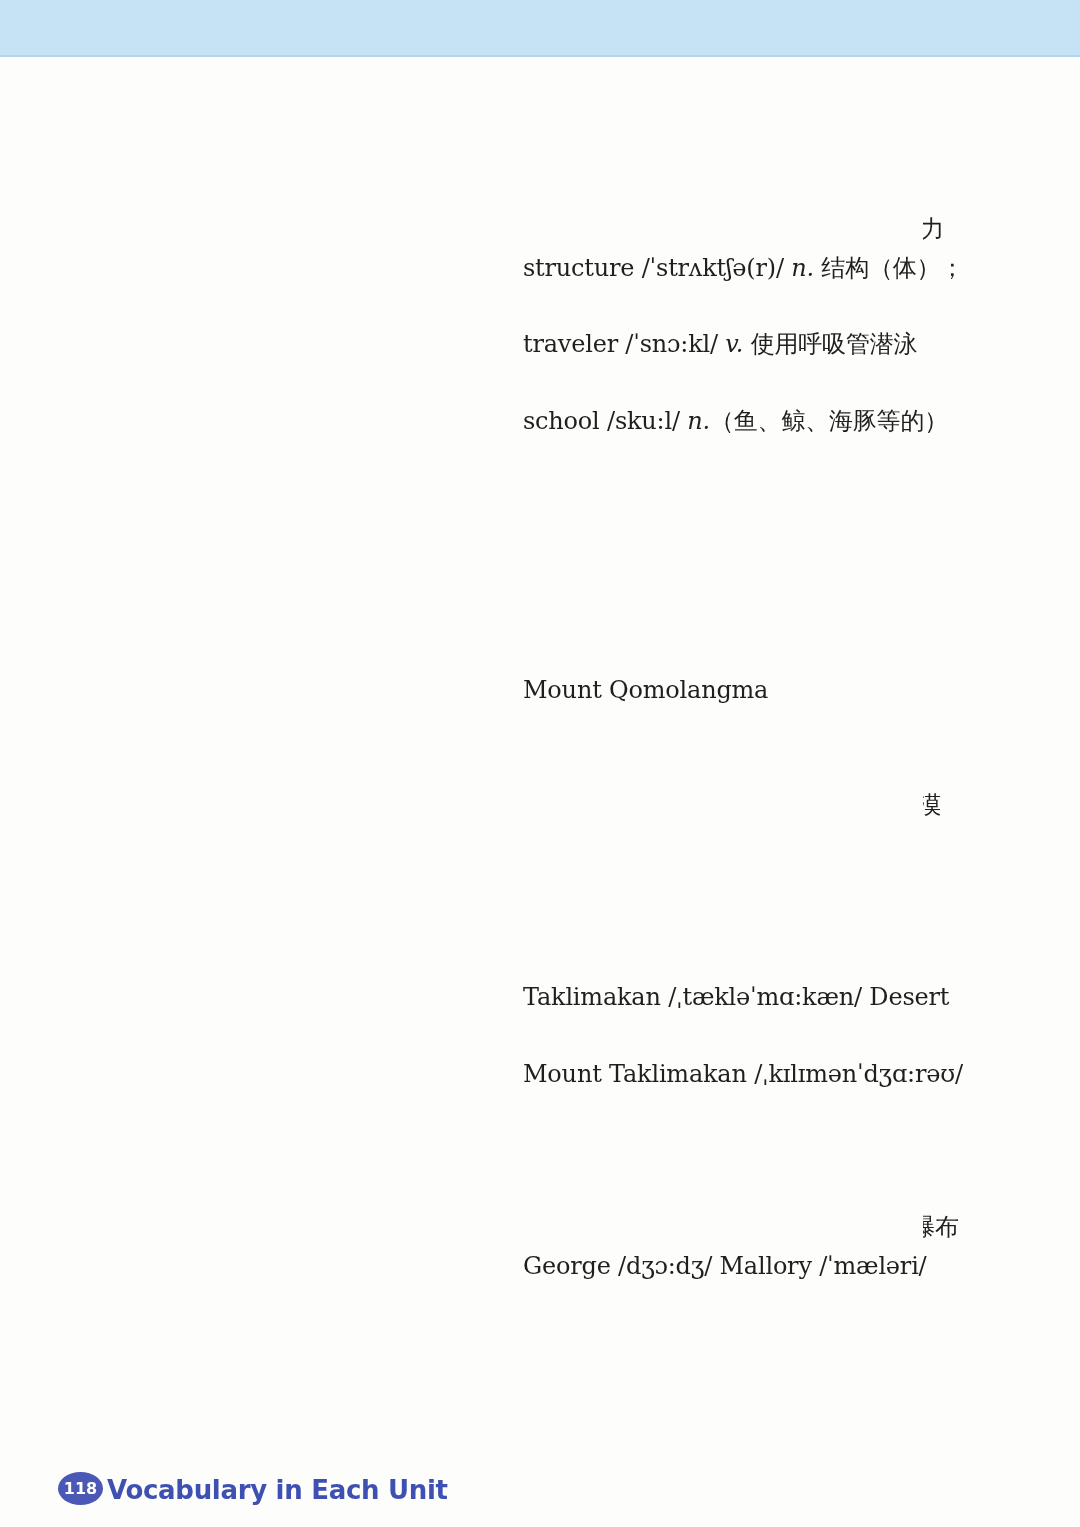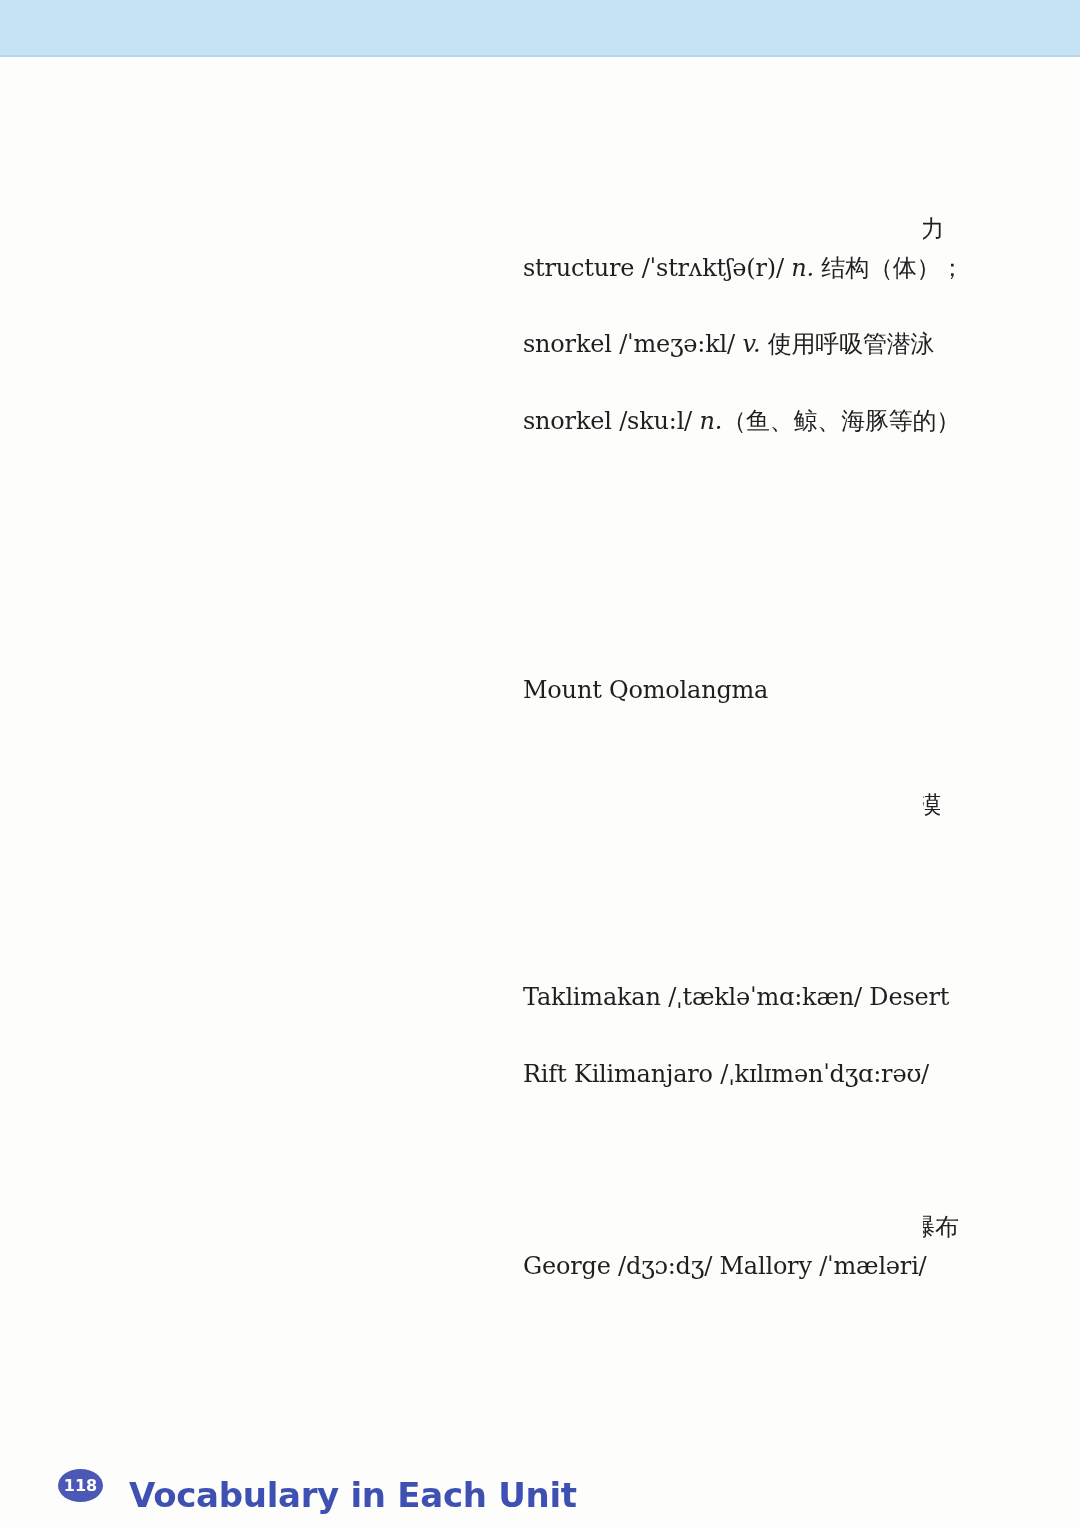--- a/index.html
+++ b/index.html
@@ -36,35 +36,35 @@
     right:0;top:0;
     letter-spacing:0;
     background:#fdfdfc;
     padding-left:6px;
   }
   .bold{font-weight:bold;}
   .pos{font-style:italic;}
   .footer{
     position:absolute;
     left:58px;top:1455px;
-    display:flex;align-items:center;gap:26px;
+    display:flex;align-items:flex-end;gap:4px;
     font-family:"DejaVu Sans","Liberation Sans",sans-serif;
   }
   .badge{
     width:45px;height:33px;
     border-radius:50%;
     background:var(--accent,#4c58b6);
     color:#ffffff;
     font-weight:bold;font-size:16px;
     display:flex;align-items:center;justify-content:center;
   }
   .footer-label{
     color:var(--accent-text,#3e50b2);
     font-weight:bold;
-    font-size:34px;
+    font-size:26px;
     letter-spacing:-0.3px;
     margin-top:20px;
   }
 </style>
 </head>
 <body>
 
 <div class="page">
   <div class="top-band"></div>
 
@@ -105,40 +105,40 @@
         <div class="row"><span class="txt"><span class="bold">coast</span><span class="reg"> /kəʊst/ </span><span class="pos">n.</span><span class="reg"> 海岸；海滨</span></span><span class="page">p.39</span></div>
         <div class="row"><span class="txt"><span class="reg">coral /ˈkɒrəl/ </span><span class="pos">n.</span><span class="reg"> 珊瑚；珊瑚虫</span></span><span class="page">p.39</span></div>
       </section>
     <section class="col" id="col-right">
         <div class="row"><span class="txt"><span class="reg">reef /ri:f/ </span><span class="pos">n.</span><span class="reg"> 礁；礁脉</span></span><span class="page">p.39</span></div>
         <div class="row"><span class="txt"><span class="bold">include</span><span class="reg"> /ɪnˈklu:d/ </span><span class="pos">v.</span><span class="reg"> 包含；包括</span></span><span class="page">p.39</span></div>
         <div class="row"><span class="txt"><span class="bold">sand</span><span class="reg"> /sænd/ </span><span class="pos">n.</span><span class="reg"> 沙子</span></span><span class="page">p.39</span></div>
         <div class="row"><span class="txt"><span class="bold">alive</span><span class="reg"> /əˈlaɪv/ </span><span class="pos">adj.</span><span class="reg"> 活着；在世；有活力</span></span><span class="page">p.39</span></div>
         <div class="row"><span class="txt"><span class="reg">structure /ˈstrʌktʃə(r)/ </span><span class="pos">n.</span><span class="reg"> 结构（体）；</span></span></div>
         <div class="row indent"><span class="txt"><span class="reg">构造；体系</span></span><span class="page">p.39</span></div>
-        <div class="row"><span class="txt"><span class="reg">snorkel /ˈmeʒə:kl/ </span><span class="pos">v.</span><span class="reg"> 使用呼吸管潜泳</span></span></div>
+        <div class="row"><span class="txt"><span class="reg">traveler /ˈsnɔ:kl/ </span><span class="pos">v.</span><span class="reg"> 使用呼吸管潜泳</span></span></div>
         <div class="row indent"><span class="txt"><span class="pos">n.</span><span class="reg">（浮潜用的）呼吸管</span></span><span class="page">p.39</span></div>
-        <div class="row"><span class="txt"><span class="reg">snorkel /sku:l/ </span><span class="pos">n.</span><span class="reg">（鱼、鲸、海豚等的）</span></span></div>
+        <div class="row"><span class="txt"><span class="reg">school /sku:l/ </span><span class="pos">n.</span><span class="reg">（鱼、鲸、海豚等的）</span></span></div>
         <div class="row indent"><span class="txt"><span class="reg">群</span></span><span class="page">p.39</span></div>
         <div class="row"><span class="txt"><span class="reg">turtle /ˈtɜ:tl/ </span><span class="pos">n.</span><span class="reg"> 海龟；龟</span></span><span class="page">p.39</span></div>
         <div class="row"><span class="txt"><span class="reg">lifetime /ˈlaɪftaɪm/ </span><span class="pos">n.</span><span class="reg"> 一生；终身</span></span><span class="page">p.39</span></div>
         <div class="row"><span class="txt"></span></div>
         <div class="row"><span class="txt"><span class="reg">Nile /naɪl/ River 尼罗河</span></span><span class="page">p.32</span></div>
         <div class="row"><span class="txt"><span class="reg">Angel /ˈeɪndʒl/ Falls 天使瀑布</span></span><span class="page">p.32</span></div>
         <div class="row"><span class="txt"><span class="reg">Mount Qomolangma</span></span></div>
         <div class="row indent"><span class="txt"><span class="reg">/ˈtʃəʊməʊˌlɑ:ŋmə/ 珠穆朗玛峰</span></span><span class="page">p.32</span></div>
         <div class="row"><span class="txt"><span class="reg">Dead Sea 死海</span></span><span class="page">p.32</span></div>
         <div class="row"><span class="txt"><span class="reg">Sahara /səˈhɑ:rə/ Desert 撒哈拉沙漠</span></span><span class="page">p.32</span></div>
         <div class="row indent"><span class="txt"><span class="reg">马里亚纳海沟</span></span><span class="page">p.32</span></div>
         <div class="row"><span class="txt"><span class="reg">Titanic /taɪˈtænɪk/ 泰坦尼克号</span></span><span class="page">p.33</span></div>
         <div class="row"><span class="txt"><span class="reg">Yangtze /ˈjæŋtsi/ River 长江</span></span><span class="page">p.34</span></div>
         <div class="row"><span class="txt"><span class="reg">Egypt /ˈi:dʒɪpt/ 埃及</span></span><span class="page">p.34</span></div>
         <div class="row"><span class="txt"><span class="reg">Taklimakan /ˌtækləˈmɑ:kæn/ Desert</span></span></div>
         <div class="row indent"><span class="txt"><span class="reg">塔克拉玛干沙漠</span></span><span class="page">p.34</span></div>
-        <div class="row"><span class="txt"><span class="reg">Rift Kilimanjaro /ˌkɪlɪmənˈdʒɑ:rəʊ/</span></span></div>
+        <div class="row"><span class="txt"><span class="reg">Mount Taklimakan /ˌkɪlɪmənˈdʒɑ:rəʊ/</span></span></div>
         <div class="row indent"><span class="txt"><span class="reg">乞力马扎罗山</span></span><span class="page">p.35</span></div>
         <div class="row"><span class="txt"><span class="reg">Inga /ˈɪŋgə/ Falls 印加瀑布</span></span><span class="page">p.35</span></div>
         <div class="row indent"><span class="txt"><span class="reg">东非大裂谷</span></span><span class="page">p.35</span></div>
         <div class="row"><span class="txt"><span class="reg">Victoria /vɪkˈtɔ:riə/ Falls 维多利亚瀑布</span></span><span class="page">p.35</span></div>
         <div class="row"><span class="txt"><span class="reg">George /dʒɔ:dʒ/ Mallory /ˈmæləri/</span></span></div>
         <div class="row indent"><span class="txt"><span class="reg">乔治·马洛里</span></span><span class="page">p.37</span></div>
       </section>
   </main>
 
   <footer class="footer">

